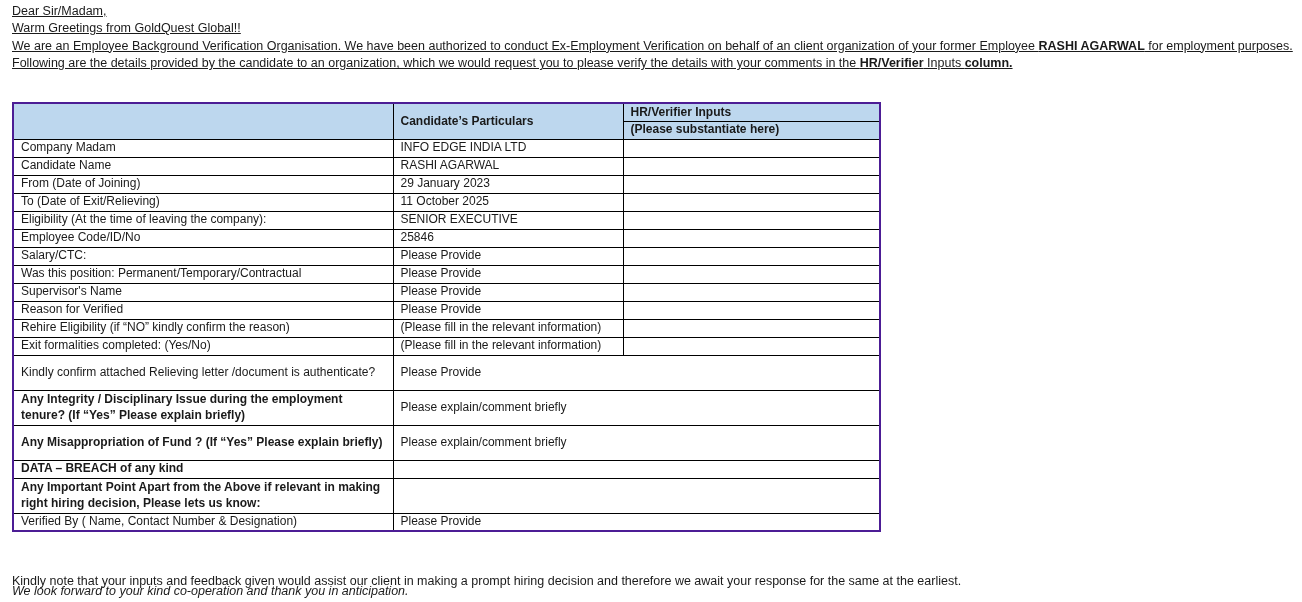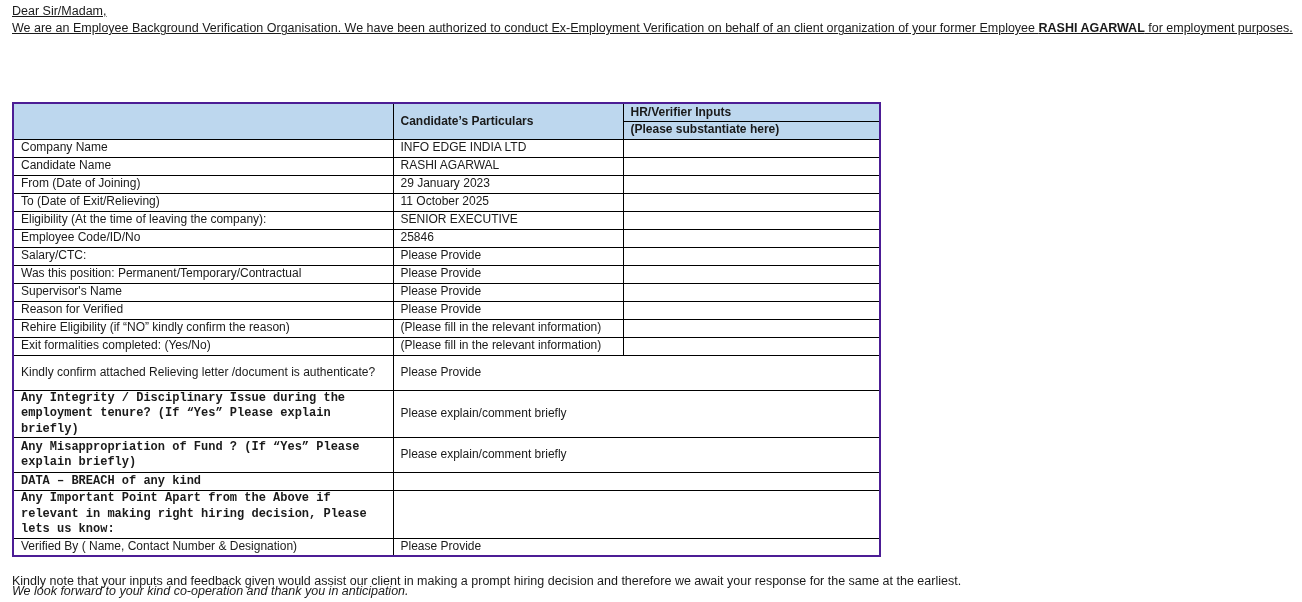--- a/index.html
+++ b/index.html
@@ -34,51 +34,53 @@
     line-height: 15.5px;
     vertical-align: middle;
     overflow: hidden;
   }
   tr.hdr td {
     background: #BDD7EE;
     font-weight: bold;
   }
   td.hdr-bottom { border-bottom-width: 2px; }
   tr.tall td { height: 35px; }
-  td.boldcell { font-weight: bold; font-family: Liberation Mono, monospace; }
+  td.boldcell { font-weight: bold; }
   .footer-line { position: absolute; left: 12px; width: 1285px; }
   .footer-note { top: 574px; }
   .footer-closing { top: 584px; font-style: italic; }
 </style>
 </head>
 <body>
 
 <div class="intro">
   <div><span>Dear Sir/Madam,</span></div>
+  <div><span>Warm Greetings from GoldQuest Global!!</span></div>
   <div><span>We are an Employee Background Verification Organisation. We have been authorized to conduct Ex-Employment Verification on behalf of an client organization of your former Employee </span><span class="b">RASHI AGARWAL</span><span> for employment purposes.</span></div>
+  <div><span>Following are the details provided by the candidate to an organization, which we would request you to please verify the details with your comments in the </span><span class="b">HR/Verifier</span><span> Inputs </span><span class="b">column.</span></div>
 </div>
 
 <table class="vtable">
   <colgroup>
     <col style="width:380px">
     <col style="width:230px">
     <col style="width:257px">
   </colgroup>
   <tbody>
     <tr class="hdr">
       <td rowspan="2" class="hdr-bottom"></td>
       <td rowspan="2" class="hdr-bottom">Candidate’s Particulars</td>
       <td>HR/Verifier Inputs</td>
     </tr>
     <tr class="hdr">
       <td class="hdr-bottom">(Please substantiate here)</td>
     </tr>
 
     <tr>
-      <td>Company Name</td>
+      <td>Company Madam</td>
       <td>INFO EDGE INDIA LTD</td>
       <td></td>
     </tr>
     <tr>
       <td>Candidate Name</td>
       <td>RASHI AGARWAL</td>
       <td></td>
     </tr>
     <tr>
       <td>From (Date of Joining)</td>

